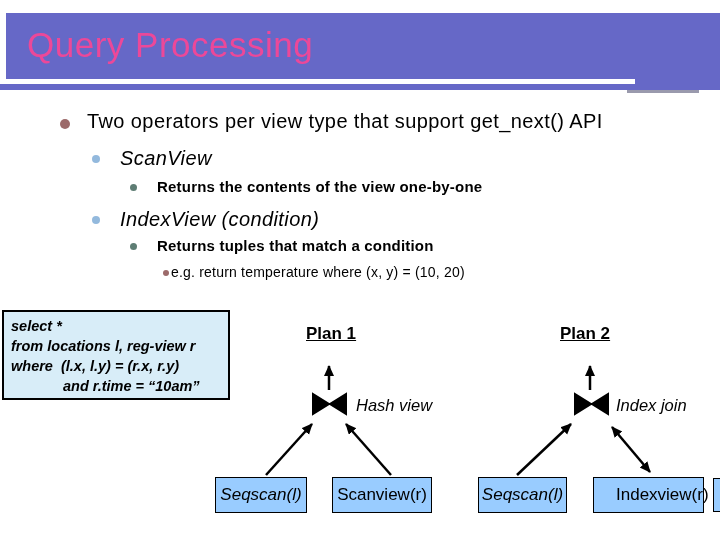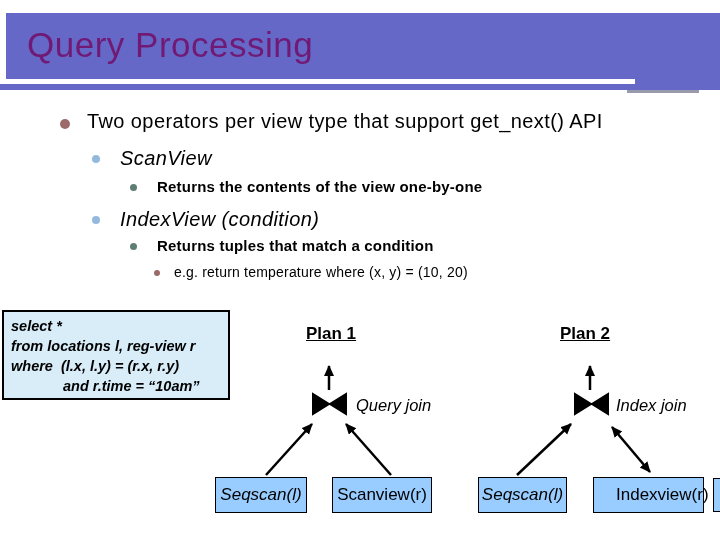--- a/index.html
+++ b/index.html
@@ -7,40 +7,40 @@
     position:relative;width:720px;height:540px;background:#ffffff;
     overflow:hidden;font-family:"Liberation Sans",sans-serif;color:#000;
   }
   
   .titlebar{position:absolute;left:6px;top:13px;width:714px;height:77px;background:#6668C7;}
   .titlebar-underline{position:absolute;left:0;top:79px;width:635px;height:5px;background:#ffffff;}
   .titlebar-strip{position:absolute;left:0;top:84px;width:640px;height:6px;background:#6668C7;}
   .titlebar-shadow{position:absolute;left:627px;top:90px;width:72px;height:3px;background:#9a9aad;}
   .slide-title{
     position:absolute;left:27px;top:24px;font-size:35px;line-height:1.2;
-    color:#701a75;letter-spacing:.5px;
+    color:#ec4899;letter-spacing:.5px;
   }
   
   .row{position:absolute;display:flex;align-items:flex-start;white-space:nowrap;}
   .dot{border-radius:50%;flex:0 0 auto;}
   .d1{width:10px;height:10px;background:#9C6A6A;margin-top:9px;}
   .d2{width:8px;height:8px;background:#93B9DD;margin-top:8px;}
   .d3{width:7px;height:7px;background:#5E7D74;margin-top:6px;}
   .d4{width:6px;height:6px;background:#9C6A6A;margin-top:6px;}
   .t1{font-size:20px;letter-spacing:.4px;}
   .t2{font-size:20px;font-style:italic;letter-spacing:.4px;}
   .t3{font-size:15px;font-weight:600;letter-spacing:.2px;}
   .t4{font-size:14px;letter-spacing:.2px;}
   .it{}
   .row-l1{left:60px;top:110px;gap:17px;}
   .row-l2a{left:92px;top:147px;gap:20px;}
   .row-l3a{left:130px;top:178px;gap:20px;}
   .row-l2b{left:92px;top:208px;gap:20px;text-align:right;}
   .row-l3b{left:130px;top:237px;gap:20px;}
-  .row-l4{left:154px;top:264px;gap:14px;}
+  .row-l4{left:163px;top:264px;gap:2px;}
   
   .codebox{
     position:absolute;left:2px;top:310px;width:228px;height:90px;
     background:#D8EDF8;border:2px solid #000;box-sizing:border-box;
     padding:4px 0 0 7px;font-size:14.5px;font-weight:bold;font-style:italic;
     line-height:20px;
   }
   .codeline{white-space:pre;}
   .codeline.indent{padding-left:52px;}
   
@@ -110,21 +110,21 @@
   <div class="codebox">
     <div class="codeline">select *</div>
     <div class="codeline">from locations l, reg-view r</div>
     <div class="codeline">where  (l.x, l.y) = (r.x, r.y)</div>
     <div class="codeline indent">and r.time = “10am”</div>
   </div>
 
   <div class="plan-label plan1-label">Plan 1</div>
   <div class="plan-label plan2-label">Plan 2</div>
 
-  <div class="join-label hash-join-label">Query join</div>
+  <div class="join-label hash-join-label">Hash view</div>
   <div class="join-label index-join-label">Index join</div>
 
   <div class="opbox it box-p1l">Seqscan(l)</div>
   <div class="opbox box-p1r">Scanview(r)</div>
   <div class="opbox it box-p2l">Seqscan(l)</div>
   <div class="opbox box-p2r">Indexview(r)</div>
   <div class="opbox box-clip"></div>
 
   <svg class="diagram-svg" viewBox="0 0 720 540" xmlns="http://www.w3.org/2000/svg">
     <defs>

